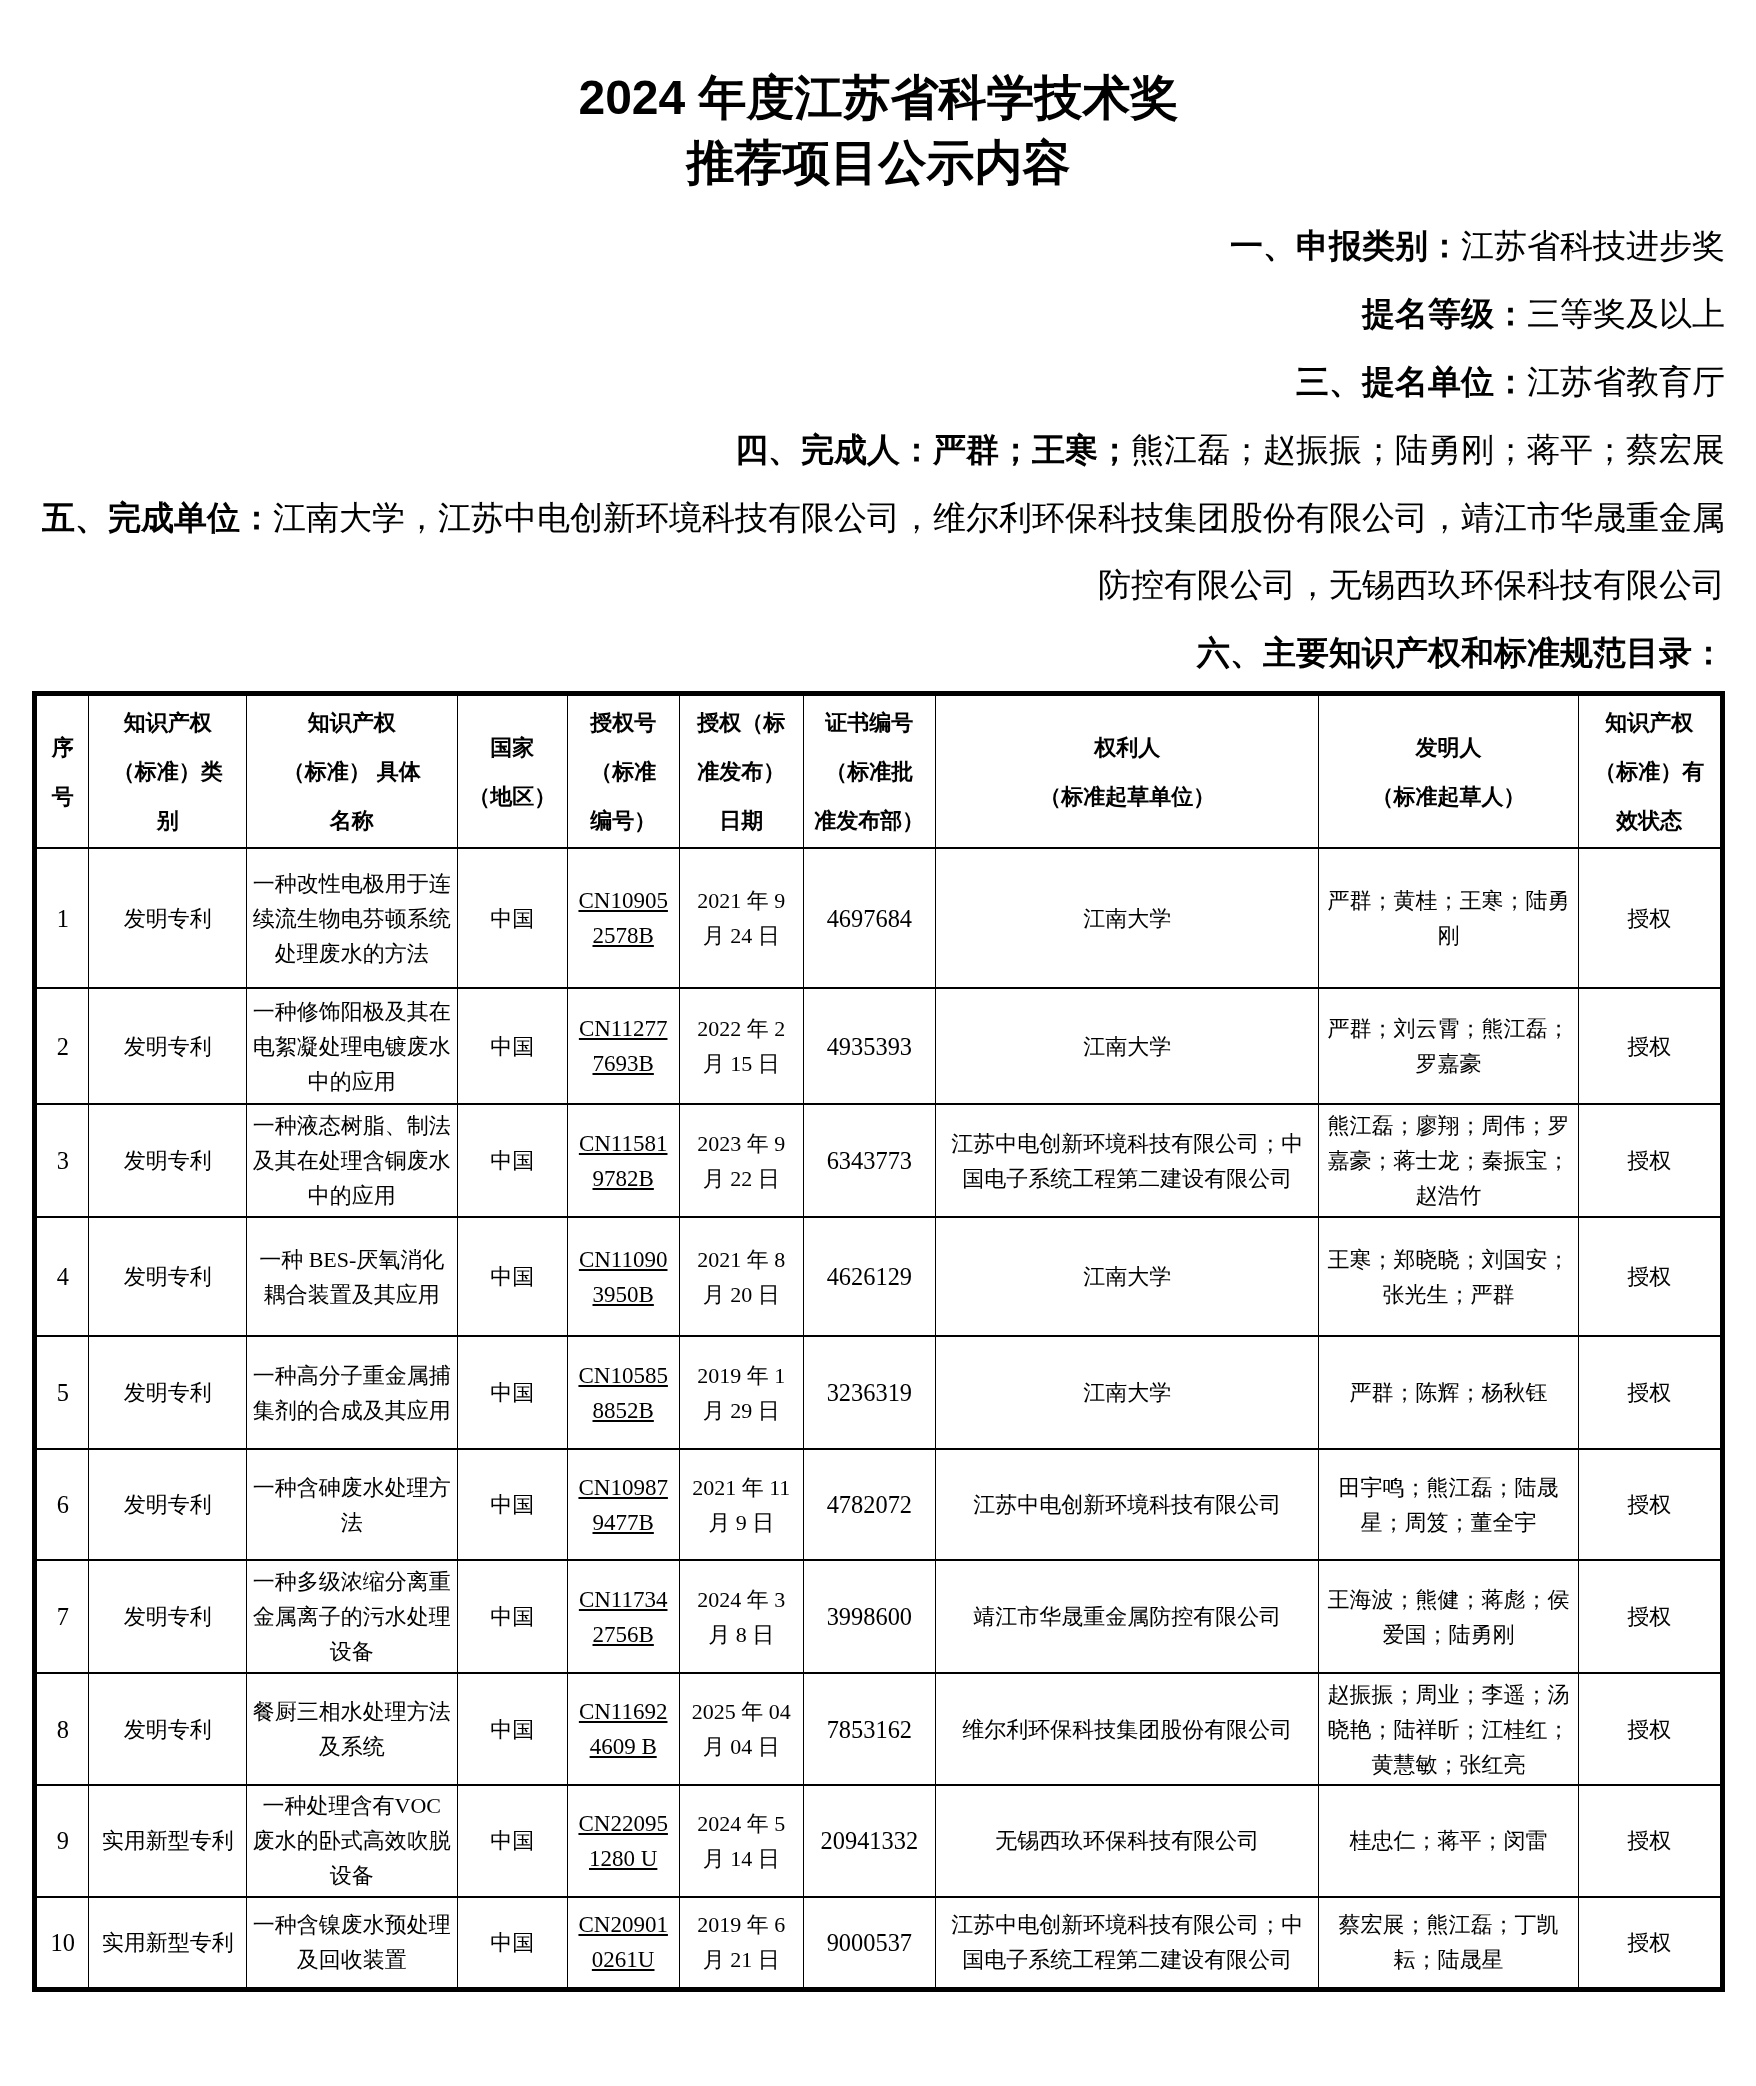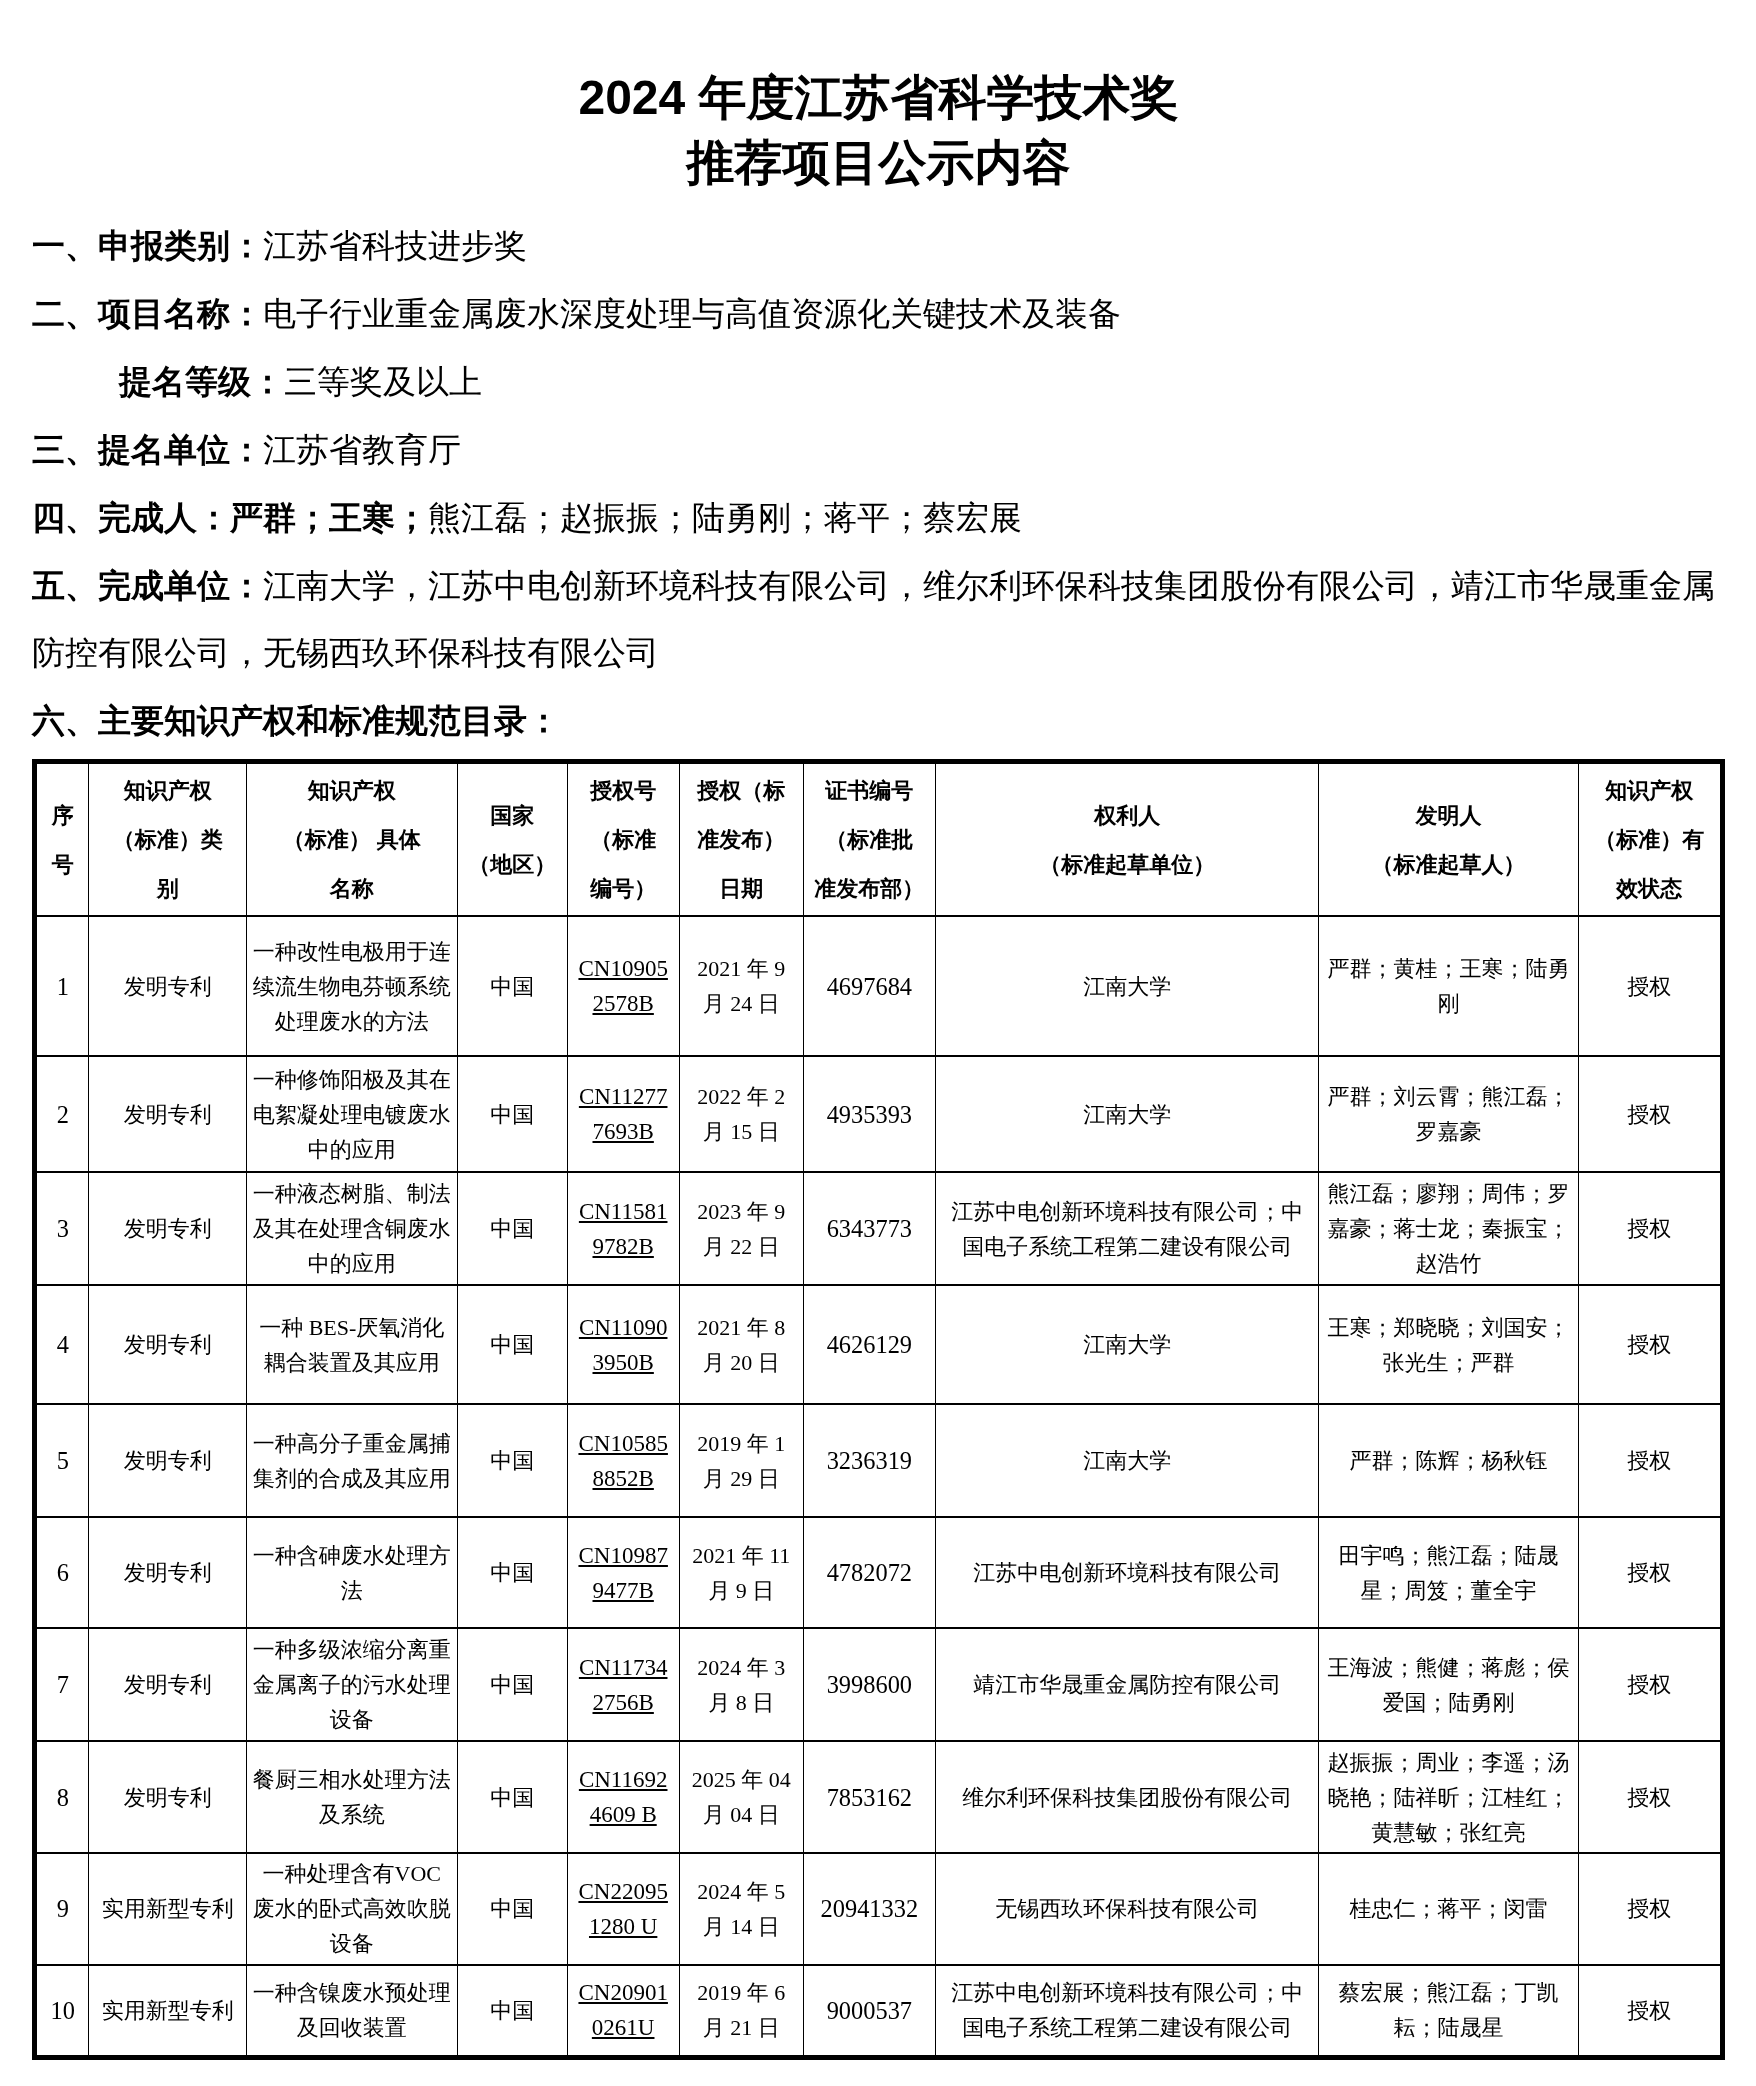--- a/index.html
+++ b/index.html
@@ -10,21 +10,21 @@
     font-family:"Liberation Serif","DejaVu Serif",serif;
   }
   .page { padding:65px 32px 0 32px;border-radius:29px; }
 
   .title-block { text-align:center; }
   .title-line {
     font-family:"Liberation Sans","DejaVu Sans",sans-serif;
     font-weight:bold; font-size:48px; line-height:65px;
   }
 
-  .sections { margin-top:17.4px; }
+  .sections { margin-top:17.4px;text-align:right; }
   .sec { font-size:33px; line-height:67px; }
   .sec .lbl,
   .sec .bold-val {
     font-family:"Liberation Sans","DejaVu Sans",sans-serif;
     font-weight:bold;
   }
   .sec.indent { padding-left:87px; }
 
   table.ip-table {
     width:1693px; margin-top:3.5px;
@@ -55,21 +55,20 @@
 
 <div class="page">
 
   <div class="title-block">
     <div class="title-line">2024 年度江苏省科学技术奖</div>
     <div class="title-line">推荐项目公示内容</div>
   </div>
 
   <div class="sections">
     <div class="sec"><span class="lbl">一、申报类别：</span><span>江苏省科技进步奖</span></div>
-    <div class="sec"><span class="lbl">二、项目名称：</span><span>电子行业重金属废水深度处理与高值资源化关键技术及装备</span></div>
     <div class="sec indent"><span class="lbl">提名等级：</span><span>三等奖及以上</span></div>
     <div class="sec"><span class="lbl">三、提名单位：</span><span>江苏省教育厅</span></div>
     <div class="sec"><span class="lbl">四、完成人：</span><span class="bold-val">严群；王寒；</span><span>熊江磊；赵振振；陆勇刚；蒋平；蔡宏展</span></div>
     <div class="sec"><span class="lbl">五、完成单位：</span><span>江南大学，江苏中电创新环境科技有限公司，维尔利环保科技集团股份有限公司，靖江市华晟重金属防控有限公司，无锡西玖环保科技有限公司</span></div>
     <div class="sec"><span class="lbl">六、主要知识产权和标准规范目录：</span><span></span></div>
   </div>
 
   <table class="ip-table">
     <colgroup>
       <col style="width:54px">

